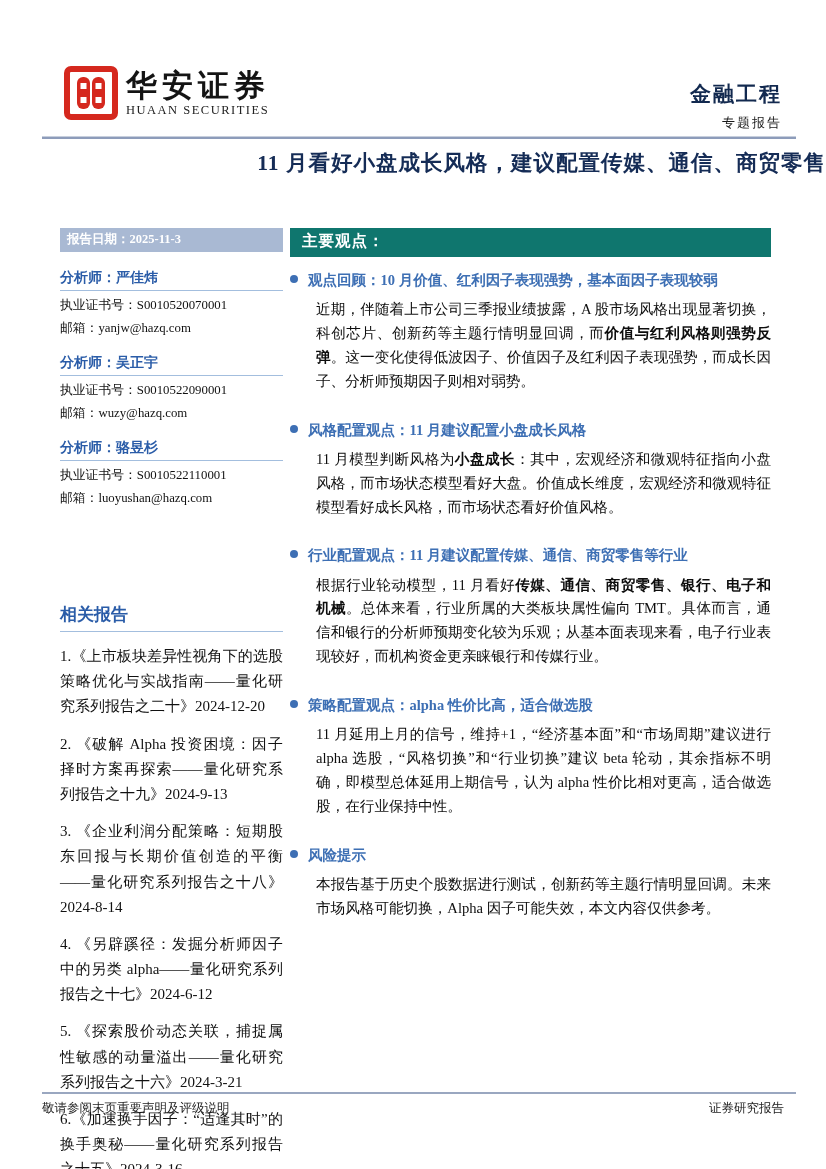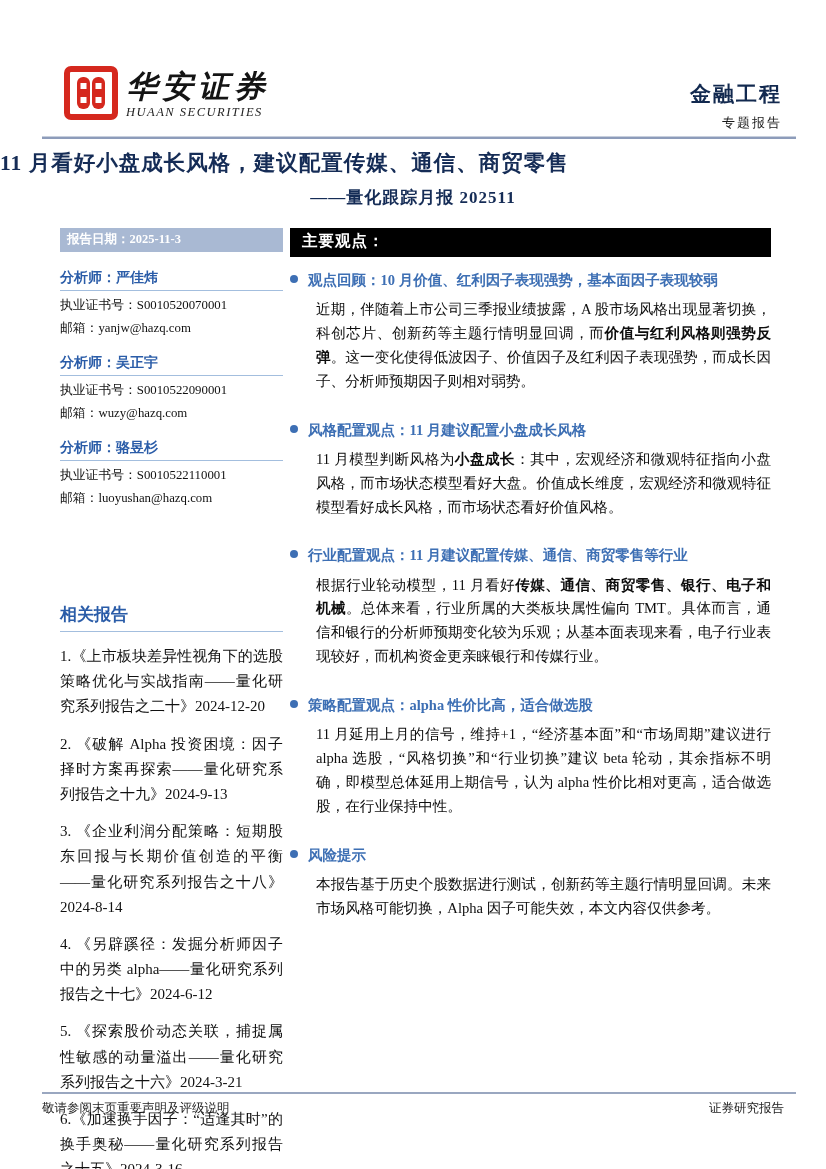--- a/index.html
+++ b/index.html
@@ -4,50 +4,50 @@
 <style>
   * { margin:0; padding:0; box-sizing:border-box; }
   html,body { background:#e8e8e8; }
   .page {
     position:relative; width:826px; height:1169px; margin:0 auto;
     background:#ffffff; overflow:hidden;
     font-family:"Liberation Serif","DejaVu Serif",serif;
     color:#111;
   }
   
-  .logo-wrap { position:absolute; left:64px; top:66px; display:flex; align-items:flex-end;font-style:italic; }
+  .logo-wrap { position:absolute; left:64px; top:66px; display:flex; align-items:center; }
   .seal { width:54px; height:54px; }
   .logo-text { margin-left:8px; }
   .logo-cn { font-size:31px; font-weight:bold; letter-spacing:5px; color:#141414; line-height:1.15; font-family:"DejaVu Serif","Liberation Serif",serif; }
   .logo-en { font-size:12.5px; letter-spacing:1.5px; color:#222; font-family:"Liberation Serif",serif; }
   .head-right { position:absolute; right:44px; top:72px; text-align:right; }
   .head-cat { font-size:21px; font-weight:bold; color:#12294f; letter-spacing:2px;margin-top:8px; }
   .head-sub { font-size:13px; color:#1a1a1a; margin-top:6px; letter-spacing:2px; }
   .head-rule { position:absolute; left:42px; right:30px; top:136px; height:3px;
     border-top:1px solid #c7cfdd; background:#8d9cba; }
   
-  .title-main { position:absolute; left:0; right:0; top:148px; text-align:left;
+  .title-main { position:absolute; left:0; right:0; top:148px; text-align:right;
     font-size:21.5px; font-weight:bold; color:#152c56; letter-spacing:1px; }
   .title-sub { position:absolute; left:0; right:0; top:186px; text-align:center;
     font-size:17px; font-weight:bold; color:#152c56; letter-spacing:1px; }
   
   .sidebar { position:absolute; left:60px; top:228px; width:223px; }
   .datebar { display:flex; justify-content:flex-start; align-items:center;
     background:#a9b9d3; color:#ffffff; font-weight:bold; font-size:12.5px;
     padding:3px 7px 4px 7px; }
   .analyst { margin-top:17px; }
   .analyst-name { color:#2a5ca8; font-weight:bold; font-size:14px;
     border-bottom:1px solid #a3bede; padding-bottom:3px; }
   .analyst-line { font-size:12.8px; color:#111; margin-top:6px; }
   .related { margin-top:96px; }
   .related-title { color:#2a5ca8; font-weight:bold; font-size:17px;
     border-bottom:1px solid #a3bede; padding-bottom:5px; }
   .related-item { font-size:15px; line-height:1.68; margin-top:12px; text-align:justify; }
   .maincol { position:absolute; left:290px; top:228px; width:481px; }
-  .main-head { background:#000000; color:#ffffff; font-weight:bold; font-size:15.5px;
+  .main-head { background:#0f766e; color:#ffffff; font-weight:bold; font-size:15.5px;
     padding:3px 12px 5px 12px; letter-spacing:1px; }
   .sections { margin-top:13px; }
   .section { position:relative; padding-left:18px; margin-bottom:26px; }
   .dot { position:absolute; left:0; top:5px; width:8px; height:8px; border-radius:50%;
     background:#3d6fb4; }
   .sec-title { color:#3d6fb4; font-weight:bold; font-size:14.5px; line-height:1.45; }
   .sec-para { font-size:14.6px; line-height:1.64; text-align:justify; margin-top:7px; color:#0d0d0d;margin-left:8px; }
   .sec-para .b { font-weight:bold; }
   
   .foot-rule { position:absolute; left:42px; right:30px; top:1092px; height:0;
@@ -75,21 +75,20 @@
       <div class="logo-en">HUAAN SECURITIES</div>
     </div>
   </div>
   <div class="head-right">
     <div class="head-cat">金融工程</div>
     <div class="head-sub">专题报告</div>
   </div>
   <div class="head-rule"></div>
 
   <div class="title-main">11 月看好小盘成长风格，建议配置传媒、通信、商贸零售</div>
-  <div class="title-sub">——量化跟踪月报 202511</div>
 
   <div class="sidebar">
     <div class="datebar">
       <span>报告日期：</span>
       <span>2025-11-3</span>
     </div>
     <div id="analysts">
         <div class="analyst">
           <div class="analyst-name">分析师：严佳炜</div>
           <div class="analyst-line">执业证书号：S0010520070001</div>

